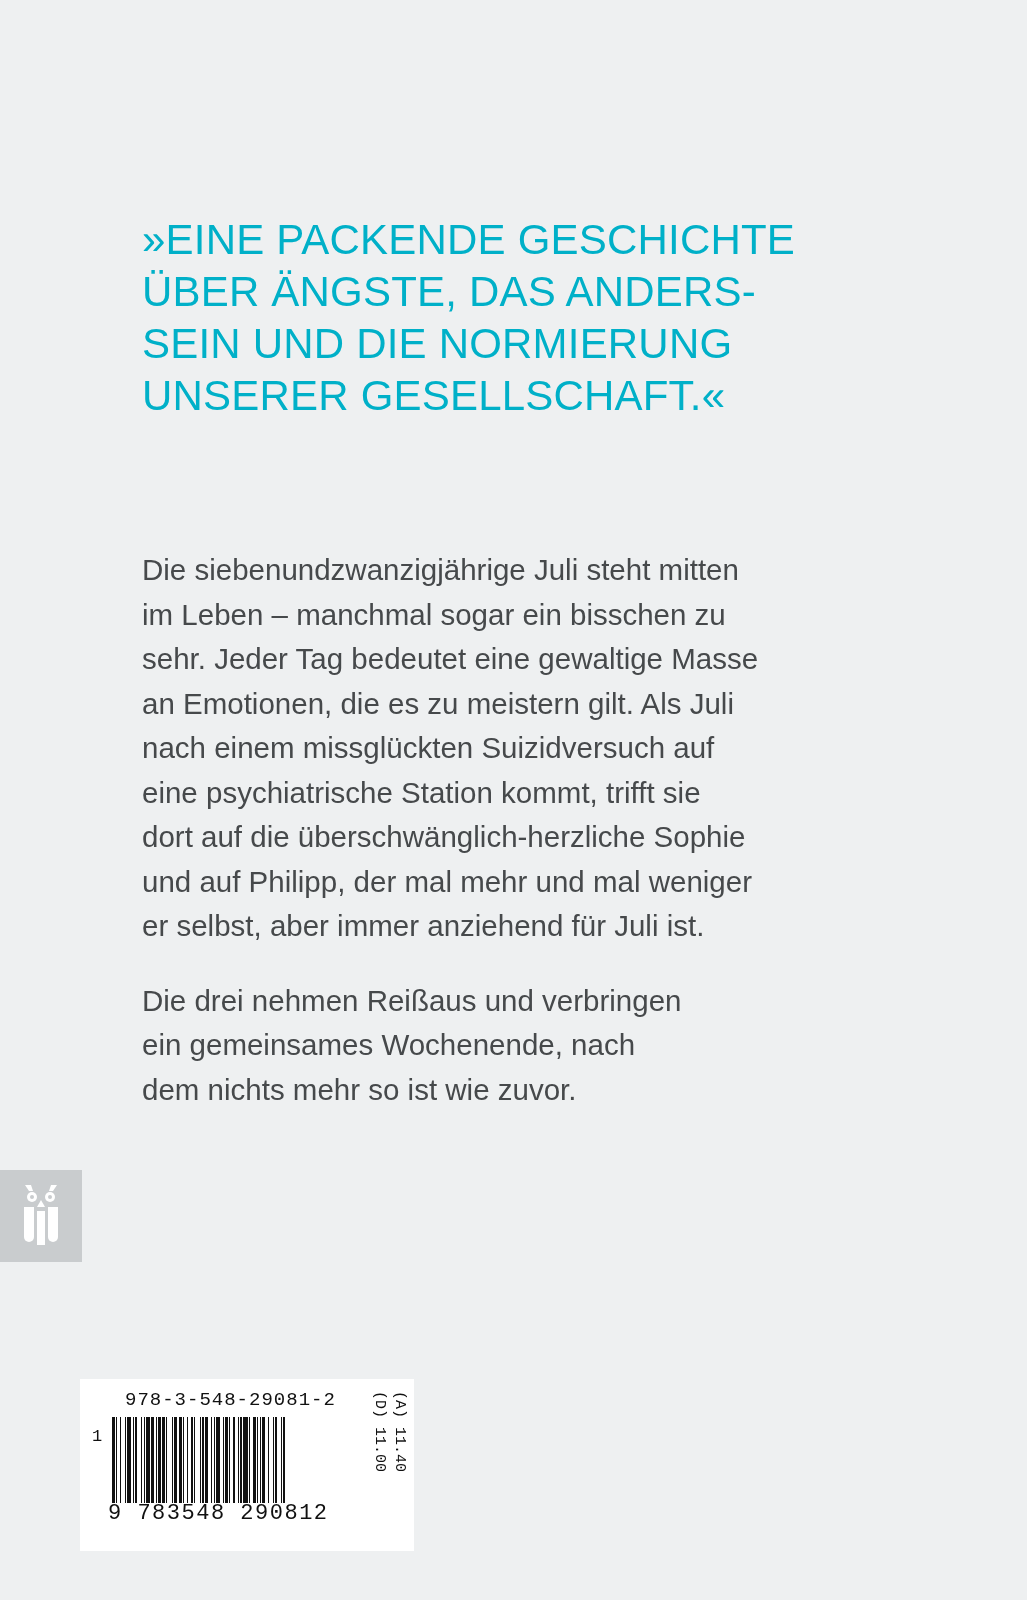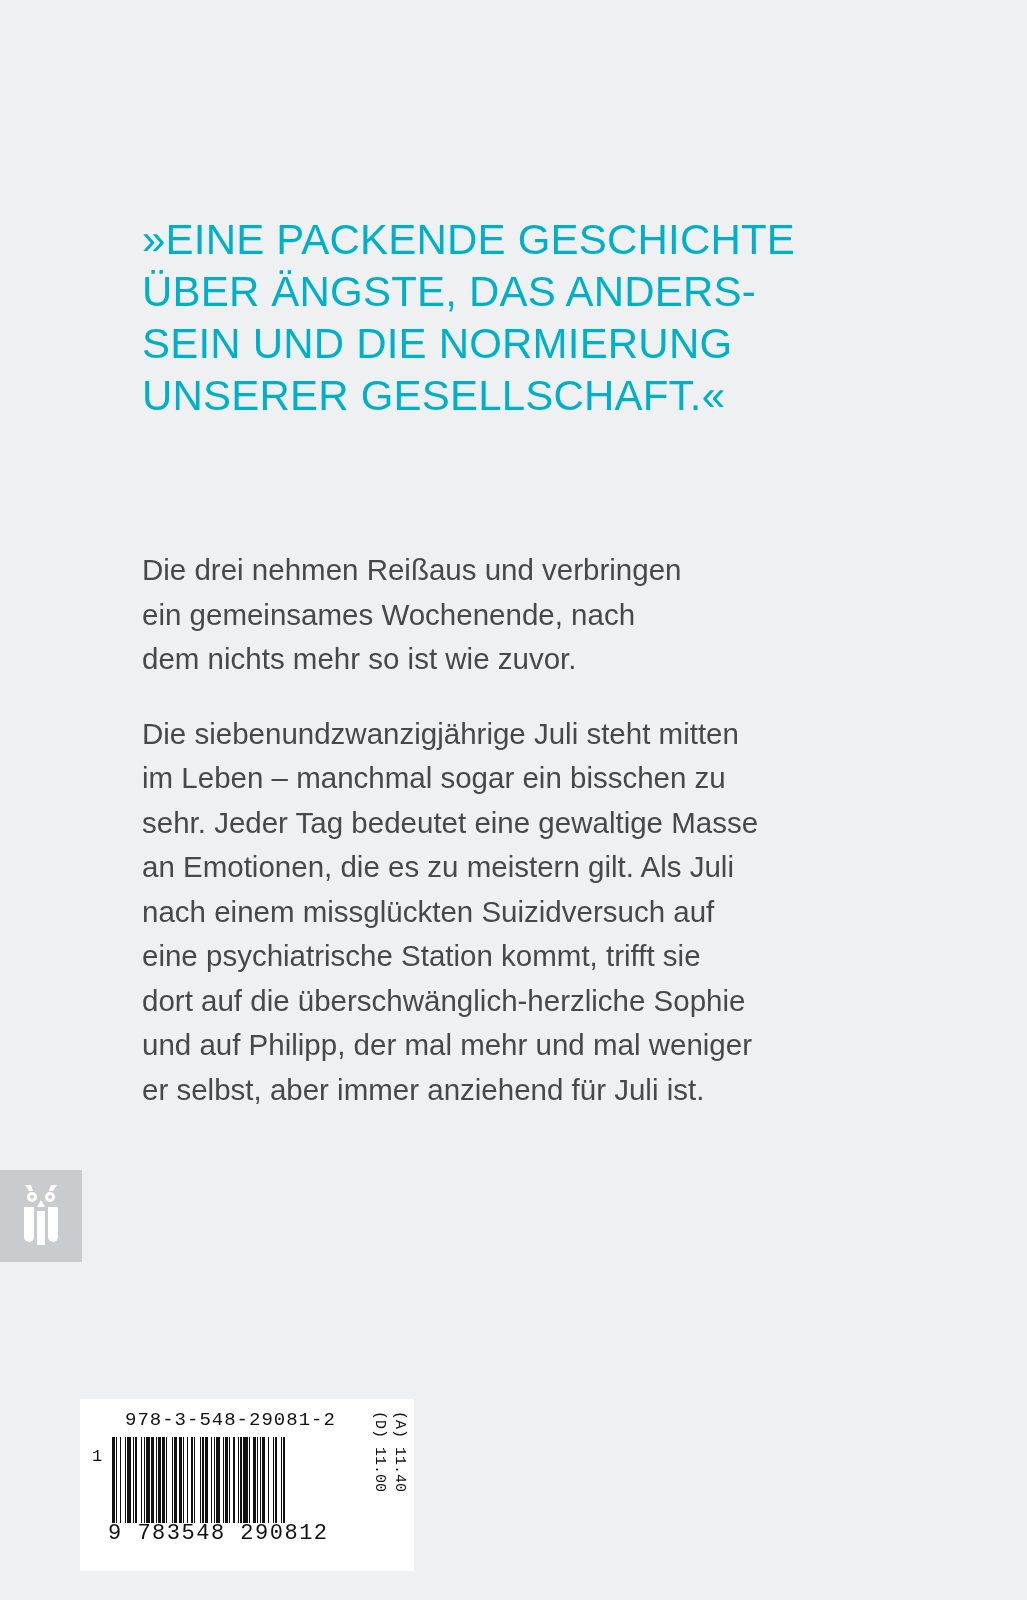--- a/index.html
+++ b/index.html
@@ -81,21 +81,20 @@
   }
 
   
   .barcode-area {
     position: absolute;
     left: 80px;
     top: 1379px;
     width: 334px;
     height: 172px;
     background: #ffffff;
-    margin-top: 20px;
   }
   .isbn-text {
     position: absolute;
     left: 45px;
     top: 10px;
     font-family: "Liberation Mono", monospace;
     font-size: 19px;
     letter-spacing: 1px;
     color: #111;
     white-space: nowrap;
@@ -173,32 +172,32 @@
 <div class="page">
 
   <div class="quote-block">
     <p class="quote-text">»EINE PACKENDE GESCHICHTE
 ÜBER ÄNGSTE, DAS ANDERS-
 SEIN UND DIE NORMIERUNG
 UNSERER GESELLSCHAFT.«</p>
   </div>
 
   <div class="blurb">
-    <p>Die drei nehmen Reißaus und verbringen
-ein gemeinsames Wochenende, nach
-dem nichts mehr so ist wie zuvor.</p>
     <p>Die siebenundzwanzigjährige Juli steht mitten
 im Leben – manchmal sogar ein bisschen zu
 sehr. Jeder Tag bedeutet eine gewaltige Masse
 an Emotionen, die es zu meistern gilt. Als Juli
 nach einem missglückten Suizidversuch auf
 eine psychiatrische Station kommt, trifft sie
 dort auf die überschwänglich-herzliche Sophie
 und auf Philipp, der mal mehr und mal weniger
 er selbst, aber immer anziehend für Juli ist.</p>
+    <p>Die drei nehmen Reißaus und verbringen
+ein gemeinsames Wochenende, nach
+dem nichts mehr so ist wie zuvor.</p>
   </div>
 
   <div class="logo">
     <svg width="46" height="66" viewBox="0 0 46 66" aria-hidden="true">
       <g fill="#ffffff">
         <path d="M7 2 h6 l2 6 h-4 z"></path>
         <path d="M39 2 h-6 l-2 6 h4 z"></path>
         <circle cx="14" cy="14" r="5"></circle>
         <circle cx="32" cy="14" r="5"></circle>
         <path d="M23 17 l4 7 h-8 z"></path>

